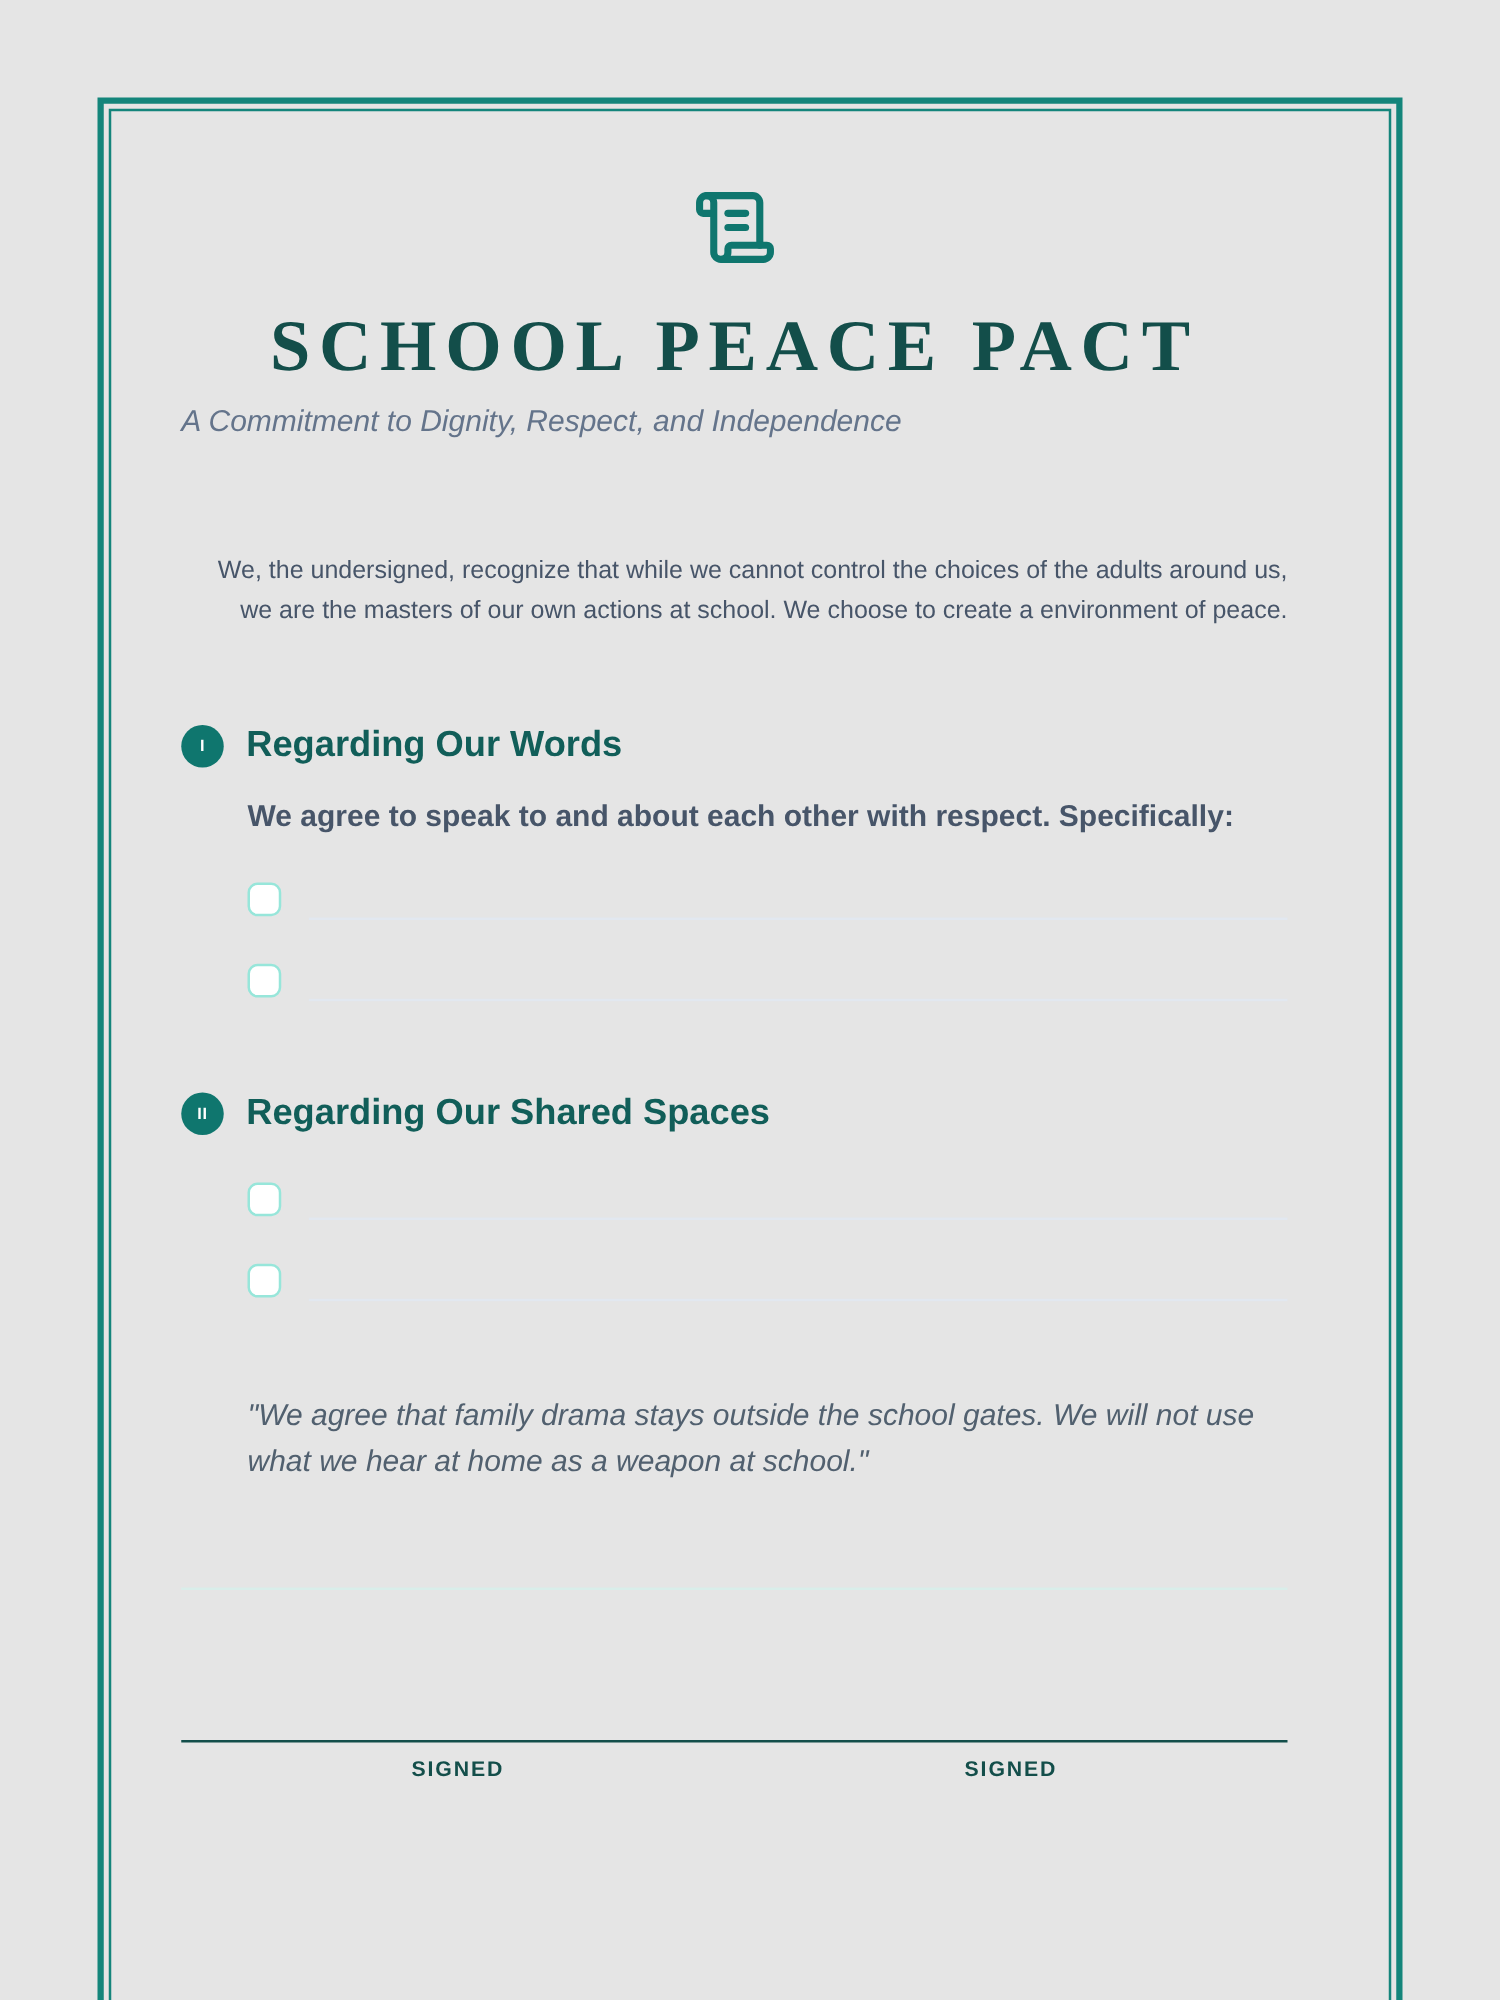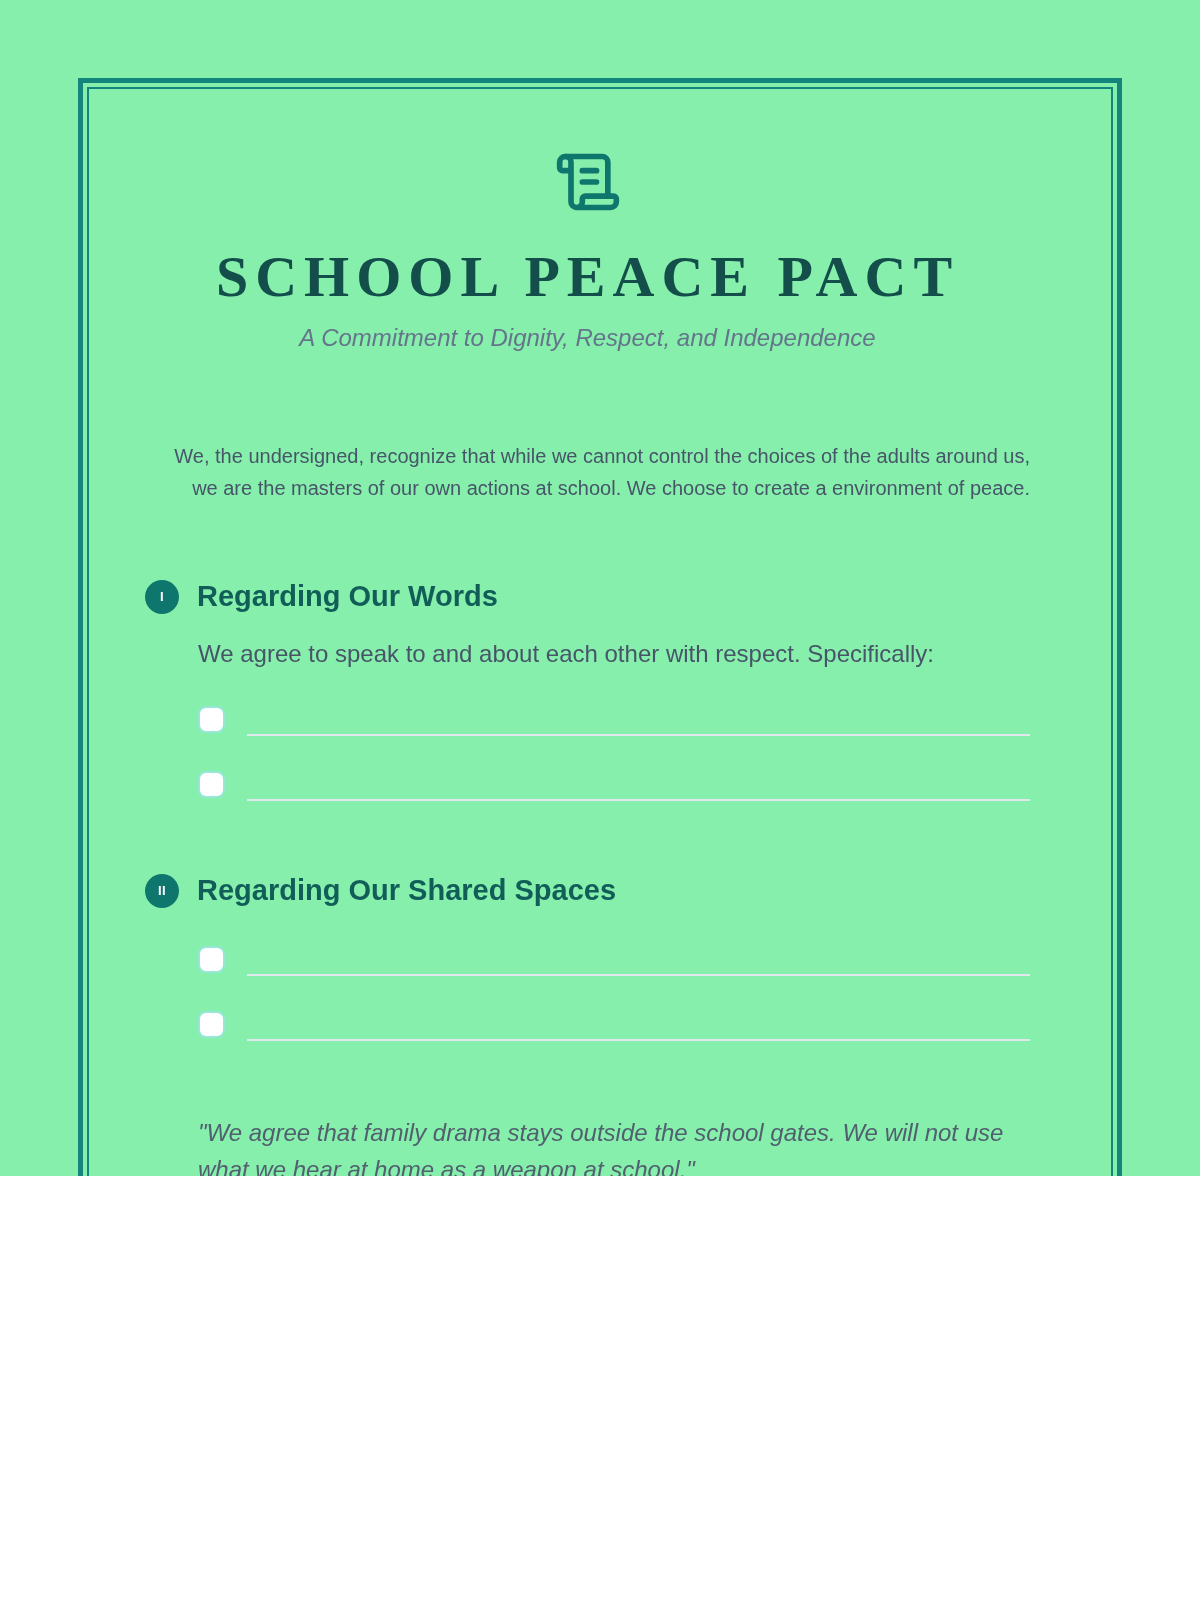--- a/index.html
+++ b/index.html
@@ -4,22 +4,22 @@
 <style>
   * { box-sizing: border-box; }
   html, body { margin: 0; padding: 0; }
   body {
     font-family: "Liberation Sans", sans-serif;
     background: #ffffff;
   }
   .page {
     position: relative;
     width: 1200px;
-    height: 1176px;
-    background: #86efac;
+    height: 1600px;
+    background: #e5e5e5;
     overflow: hidden;
   }
   
   .frame {
     position: absolute;
     left: 78px;
     top: 78px;
     right: 78px;
     height: 1800px;
     border: 5px solid #14857B;
@@ -49,21 +49,20 @@
     font-family: "Liberation Serif", serif;
     font-weight: 700;
     font-size: 58px;
     line-height: 1.2;
     letter-spacing: 7px;
     text-align: center;
     color: #134E4A;
   }
   .subtitle {
     margin-top: 12px;
-    text-align: center;
     font-style: italic;
     font-size: 24px;
     color: #64748B;
   }
   .intro {
     margin: 88px 0 0;
     text-align: right;
     font-size: 20px;
     line-height: 1.6;
     color: #475569;
@@ -92,20 +91,21 @@
     margin: 0;
     font-size: 29px;
     font-weight: 700;
     color: #115E59;
     text-align: right;
   }
   .section-body {
     margin: 26px 0 0 53px;
     font-size: 24px;
     color: #475569;
+    font-weight: bold;
   }
   .check-row {
     display: flex;
     align-items: flex-end;
     gap: 22px;
     margin: 38px 0 0 53px;
   }
   .checkbox {
     width: 27px;
     height: 27px;

